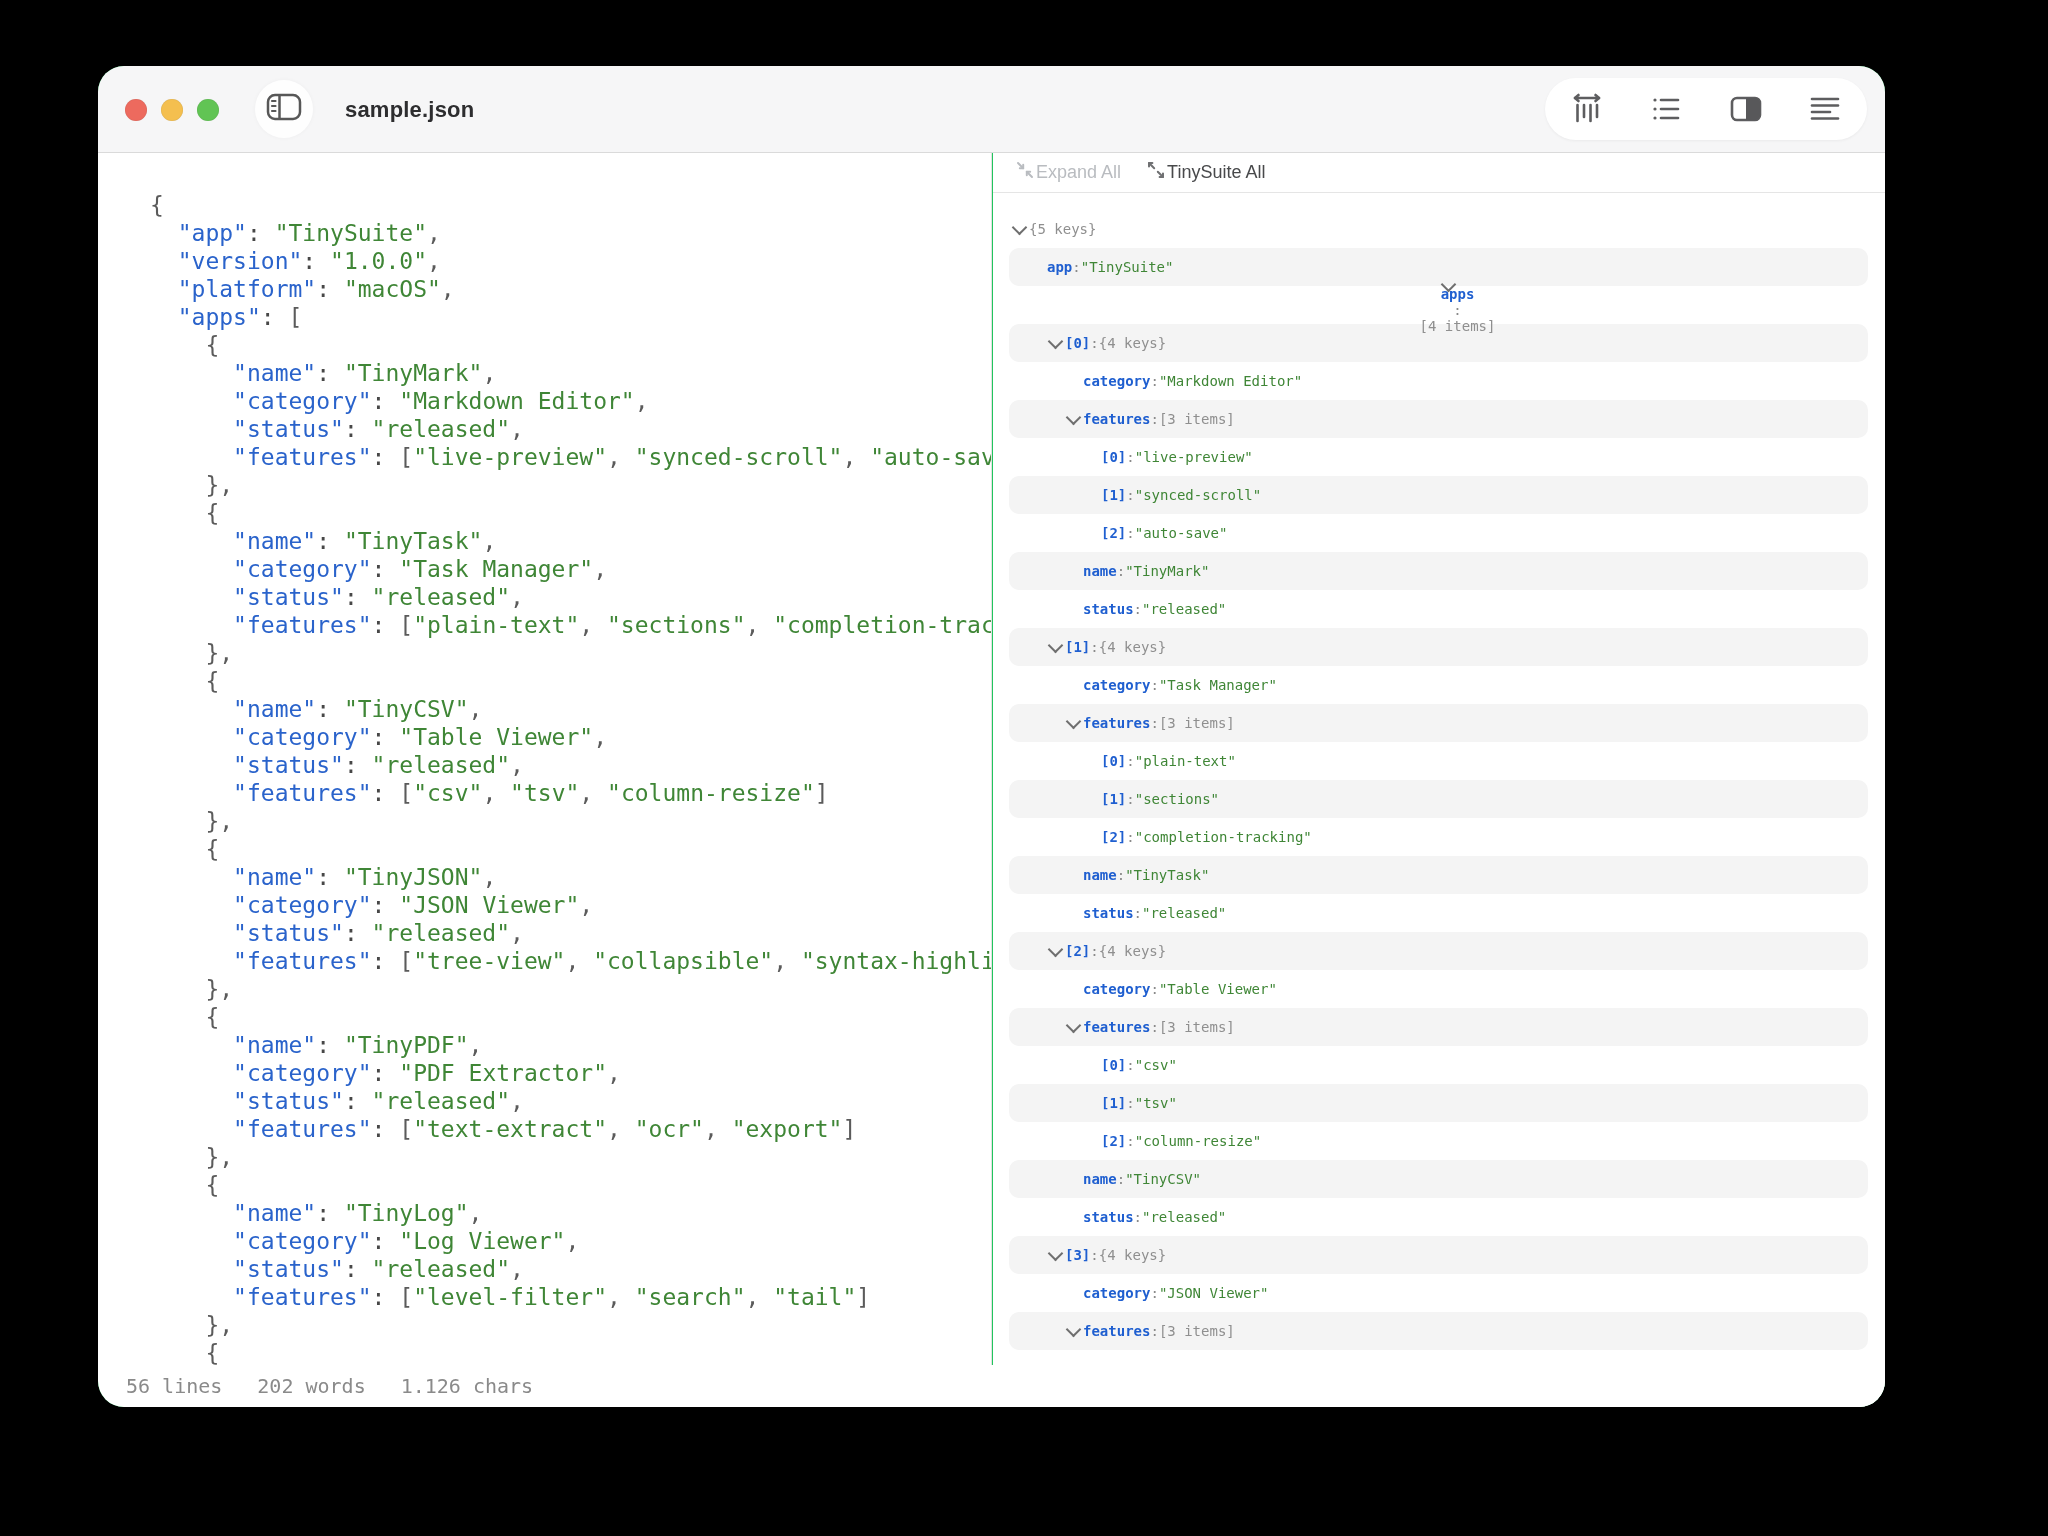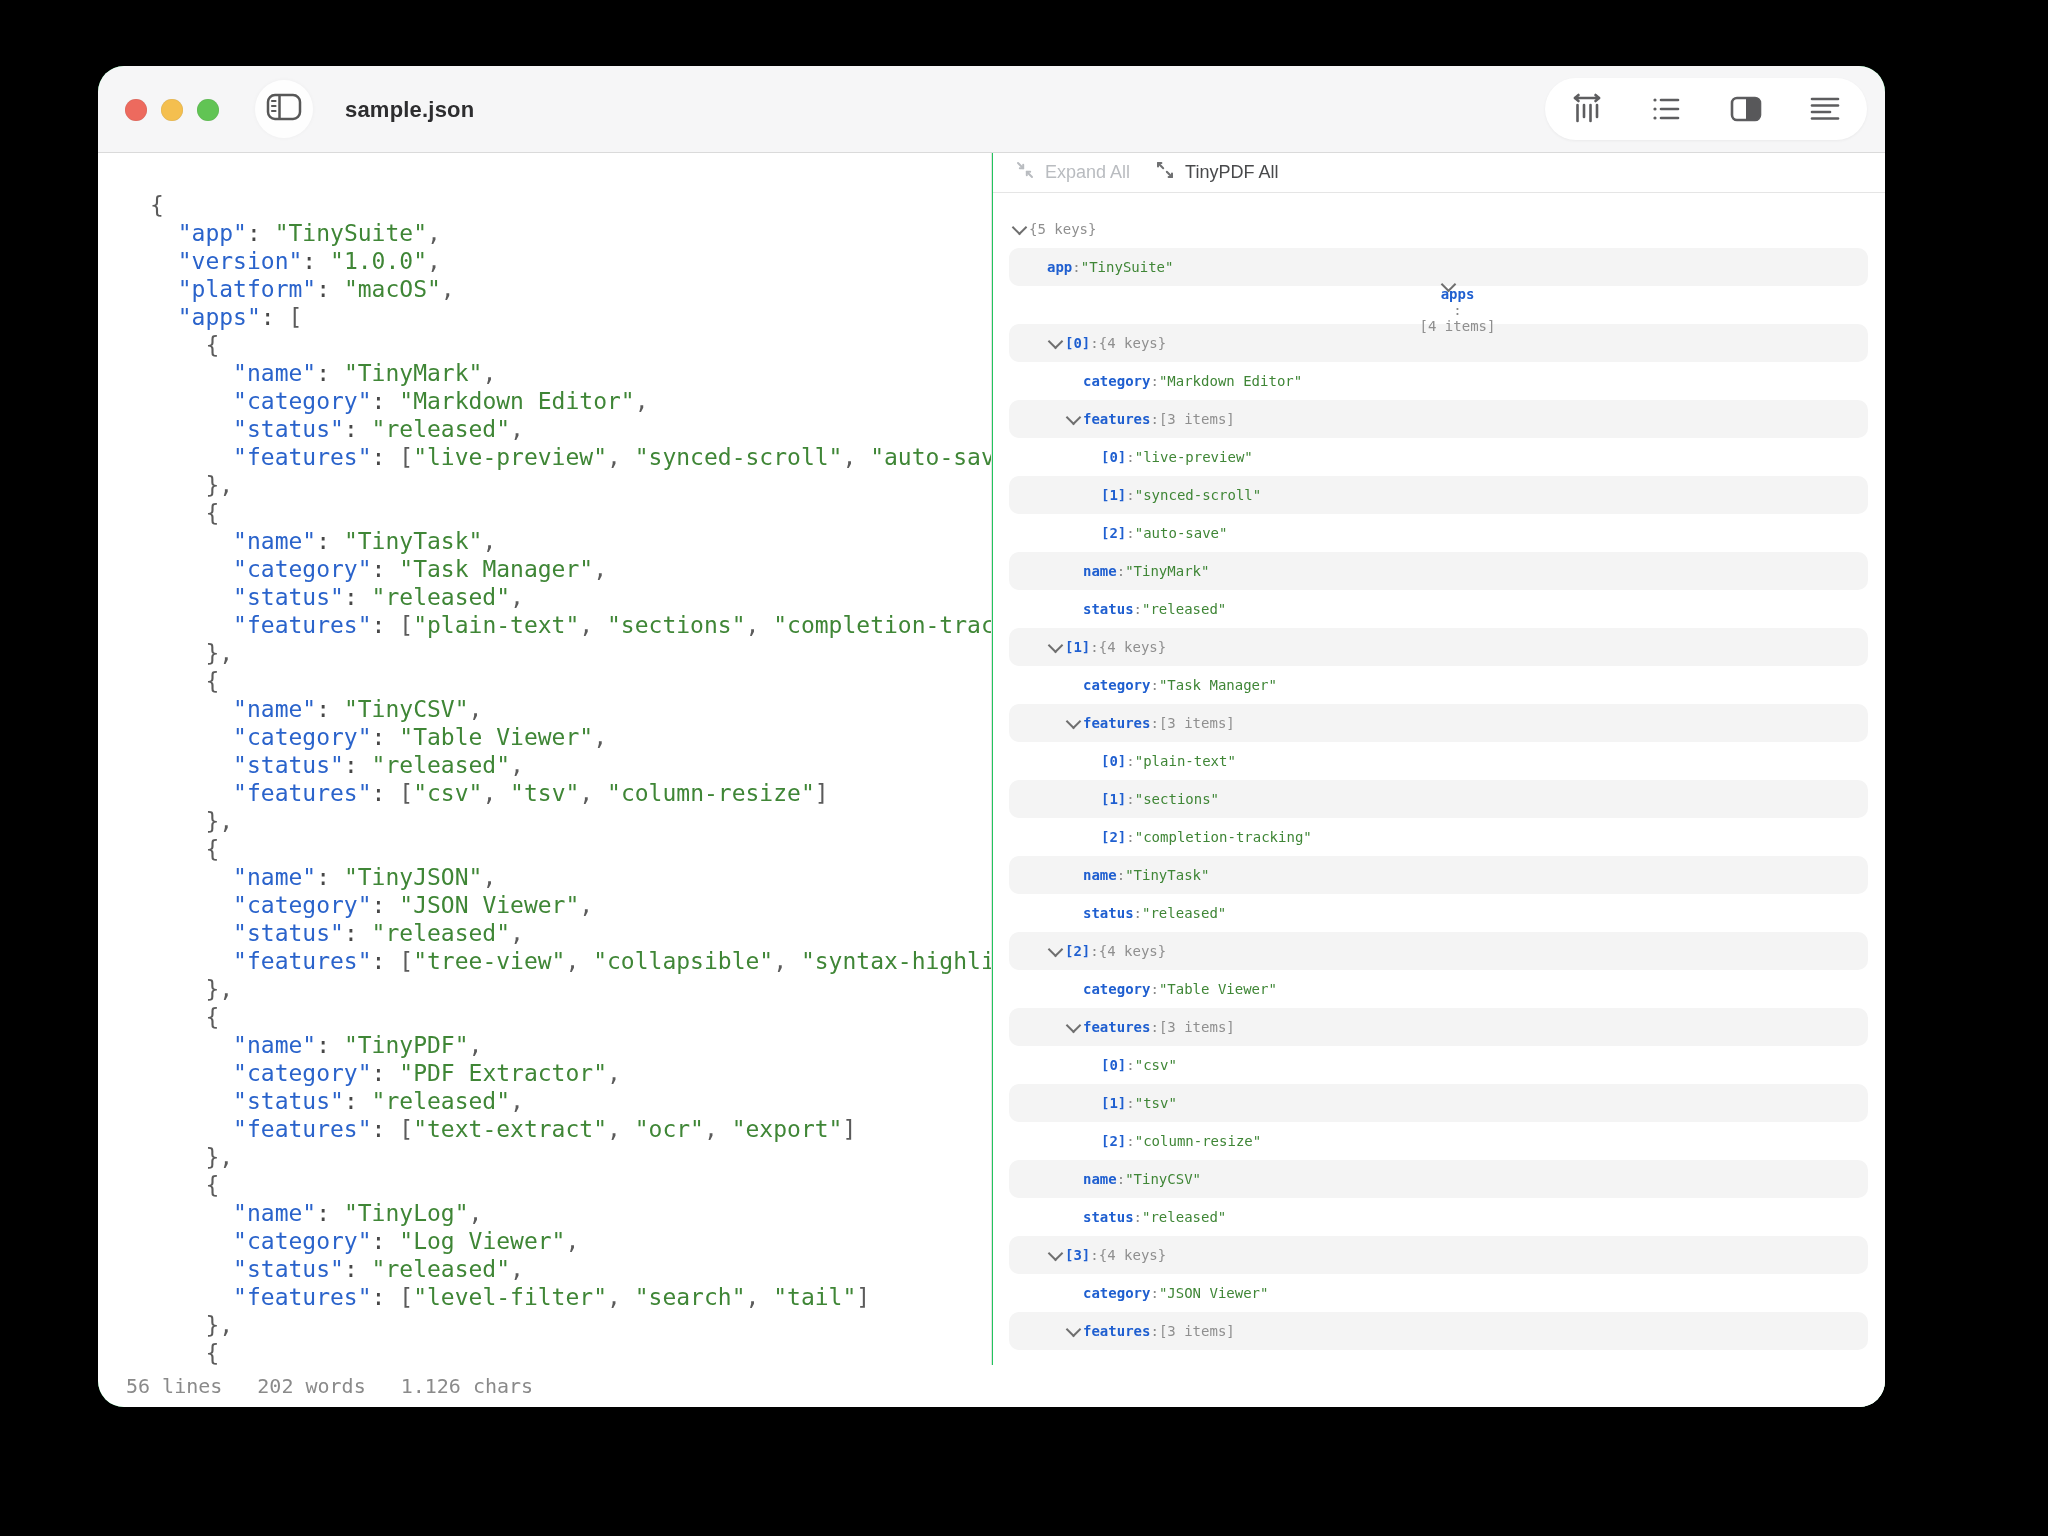--- a/index.html
+++ b/index.html
@@ -22,21 +22,21 @@
   
   #editor-pane{position:absolute;left:0;top:87px;width:894px;bottom:42px;background:#fff;border-right:1px solid #e1e1e1;overflow:hidden;}
   #code{position:absolute;left:52px;top:38px;font-size:23px;line-height:28px;white-space:pre;color:#5b5b5b;}
   .jk{color:#2a63cb;}
   .jv{color:#3f8636;}
   .jp{color:#474747;}
 
   #tree-pane{position:absolute;left:895px;top:87px;right:0;bottom:0;background:#fff;overflow:hidden;}
   #tree-header{position:absolute;left:0;top:0;right:0;height:40px;border-bottom:1px solid #e5e5e5;display:flex;align-items:center;padding-left:21px;font-size:18px;}
   #tree-header svg{fill:none;stroke-linecap:round;stroke-linejoin:round;stroke-width:2;}
-  .hdr-btn{display:flex;align-items:center;gap:9px;}
+  .hdr-btn{display:flex;align-items:center;}
   .hdr-label-disabled{color:#b9bcc0;}
   .hdr-label-enabled{color:#48494b;}
   #tree-rows{position:absolute;left:0;top:57px;right:0;}
   .trow{height:38px;margin:0 17px 0 16px;border-radius:10px;display:flex;align-items:center;font-size:14px;}
   .trow.striped{background:#f4f4f4;}
   .chev{display:inline-block;width:17px;margin-left:-17px;position:relative;}
   .chev::before{content:"";position:absolute;left:2px;top:-7px;width:9px;height:9px;border-left:2.2px solid #6f6f6f;border-bottom:2.2px solid #6f6f6f;transform:rotate(-45deg);}
   .tk{color:#1f5fd0;font-weight:bold;}
   .tc{color:#8a8a8a;}
   .tv{color:#3f8636;}
@@ -129,21 +129,21 @@
       </div>
       <div class="hdr-btn" style="margin-left:24px">
         <span>
           <svg width="22" height="22" viewBox="0 0 22 22" style="stroke:#6f7072">
             <line x1="9.2" y1="9.2" x2="4" y2="4"></line>
             <path d="M4 7.4 L4 4 L7.4 4" fill="none"></path>
             <line x1="12.8" y1="12.8" x2="18" y2="18"></line>
             <path d="M18 14.6 L18 18 L14.6 18" fill="none"></path>
           </svg>
         </span>
-        <span class="hdr-label-enabled">TinyPDF All</span>
+        <span class="hdr-label-enabled">TinySuite All</span>
       </div>
     </div>
     <div id="tree-rows" class="mono">
         <div class="trow" style="padding-left: 20px;">
           <span class="chev"></span>
           <span class="tm">{5 keys}</span>
         </div>
         <div class="trow striped" style="padding-left: 38px;">
           <span class="tk">app</span>
           <span class="tc">: </span>

